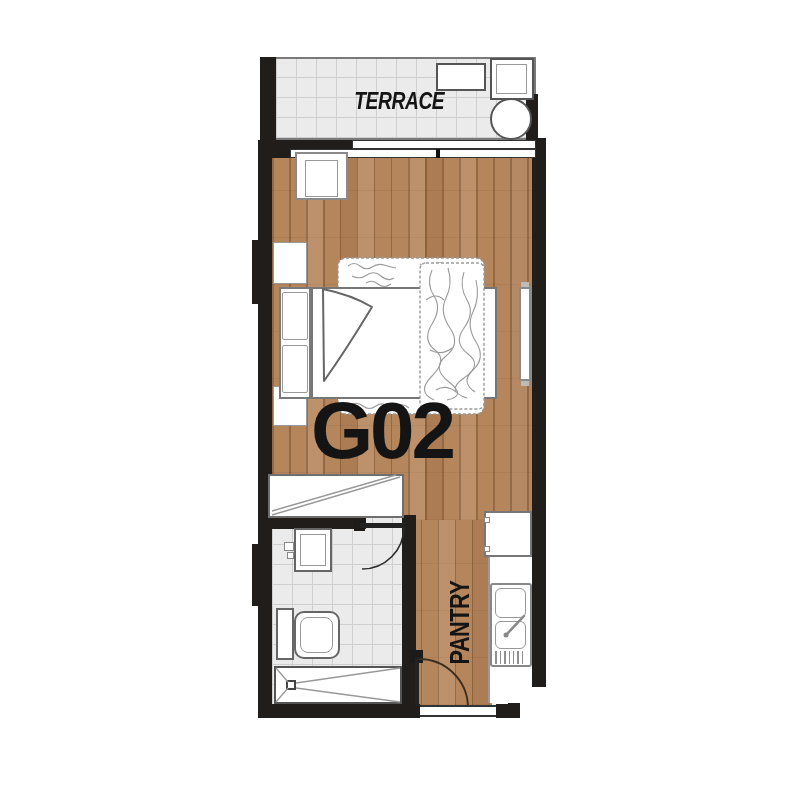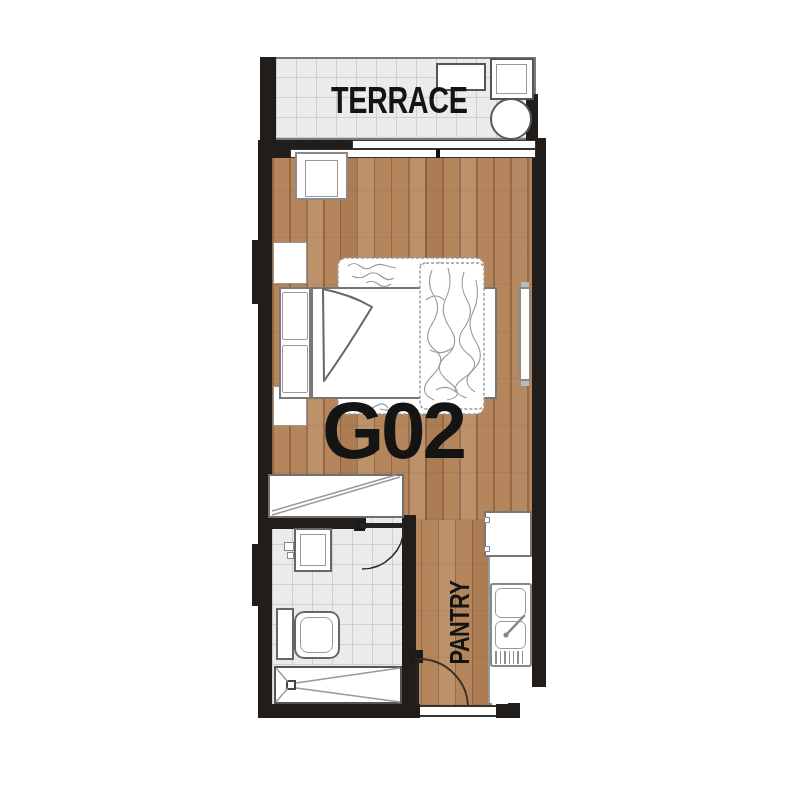--- a/index.html
+++ b/index.html
@@ -154,25 +154,25 @@
       <line x1="400" y1="702" x2="296" y2="688"></line>
       <line x1="276" y1="702" x2="288" y2="688"></line>
     </g>
 
     <g>
       <line x1="506" y1="635" x2="524" y2="616" stroke="#888" stroke-width="2.5" stroke-linecap="round"></line>
       <circle cx="506" cy="635" r="2.5" fill="#888"></circle>
     </g>
   </svg>
 
-  <div class="room-label" style="left:322px;top:86px;width:155px;height:30px;font-size:36px;">
+  <div class="room-label" style="left:322px;top:86px;width:155px;height:30px;font-size:24px;font-style:italic;">
     <span class="cond">TERRACE</span>
   </div>
 
-  <div class="room-label" style="left:298px;top:390px;width:190px;height:82px;font-size:80px;letter-spacing:-3px;">
+  <div class="room-label" style="left:287px;top:390px;width:190px;height:82px;font-size:80px;letter-spacing:-3px;">
     <span>G02</span>
   </div>
 
 
   <div class="room-label" style="left:390px;top:608px;width:140px;height:30px;font-size:27px;transform:rotate(-90deg);transform-origin:center;">
     <span class="cond">PANTRY</span>
   </div>
 
 </div>
 

